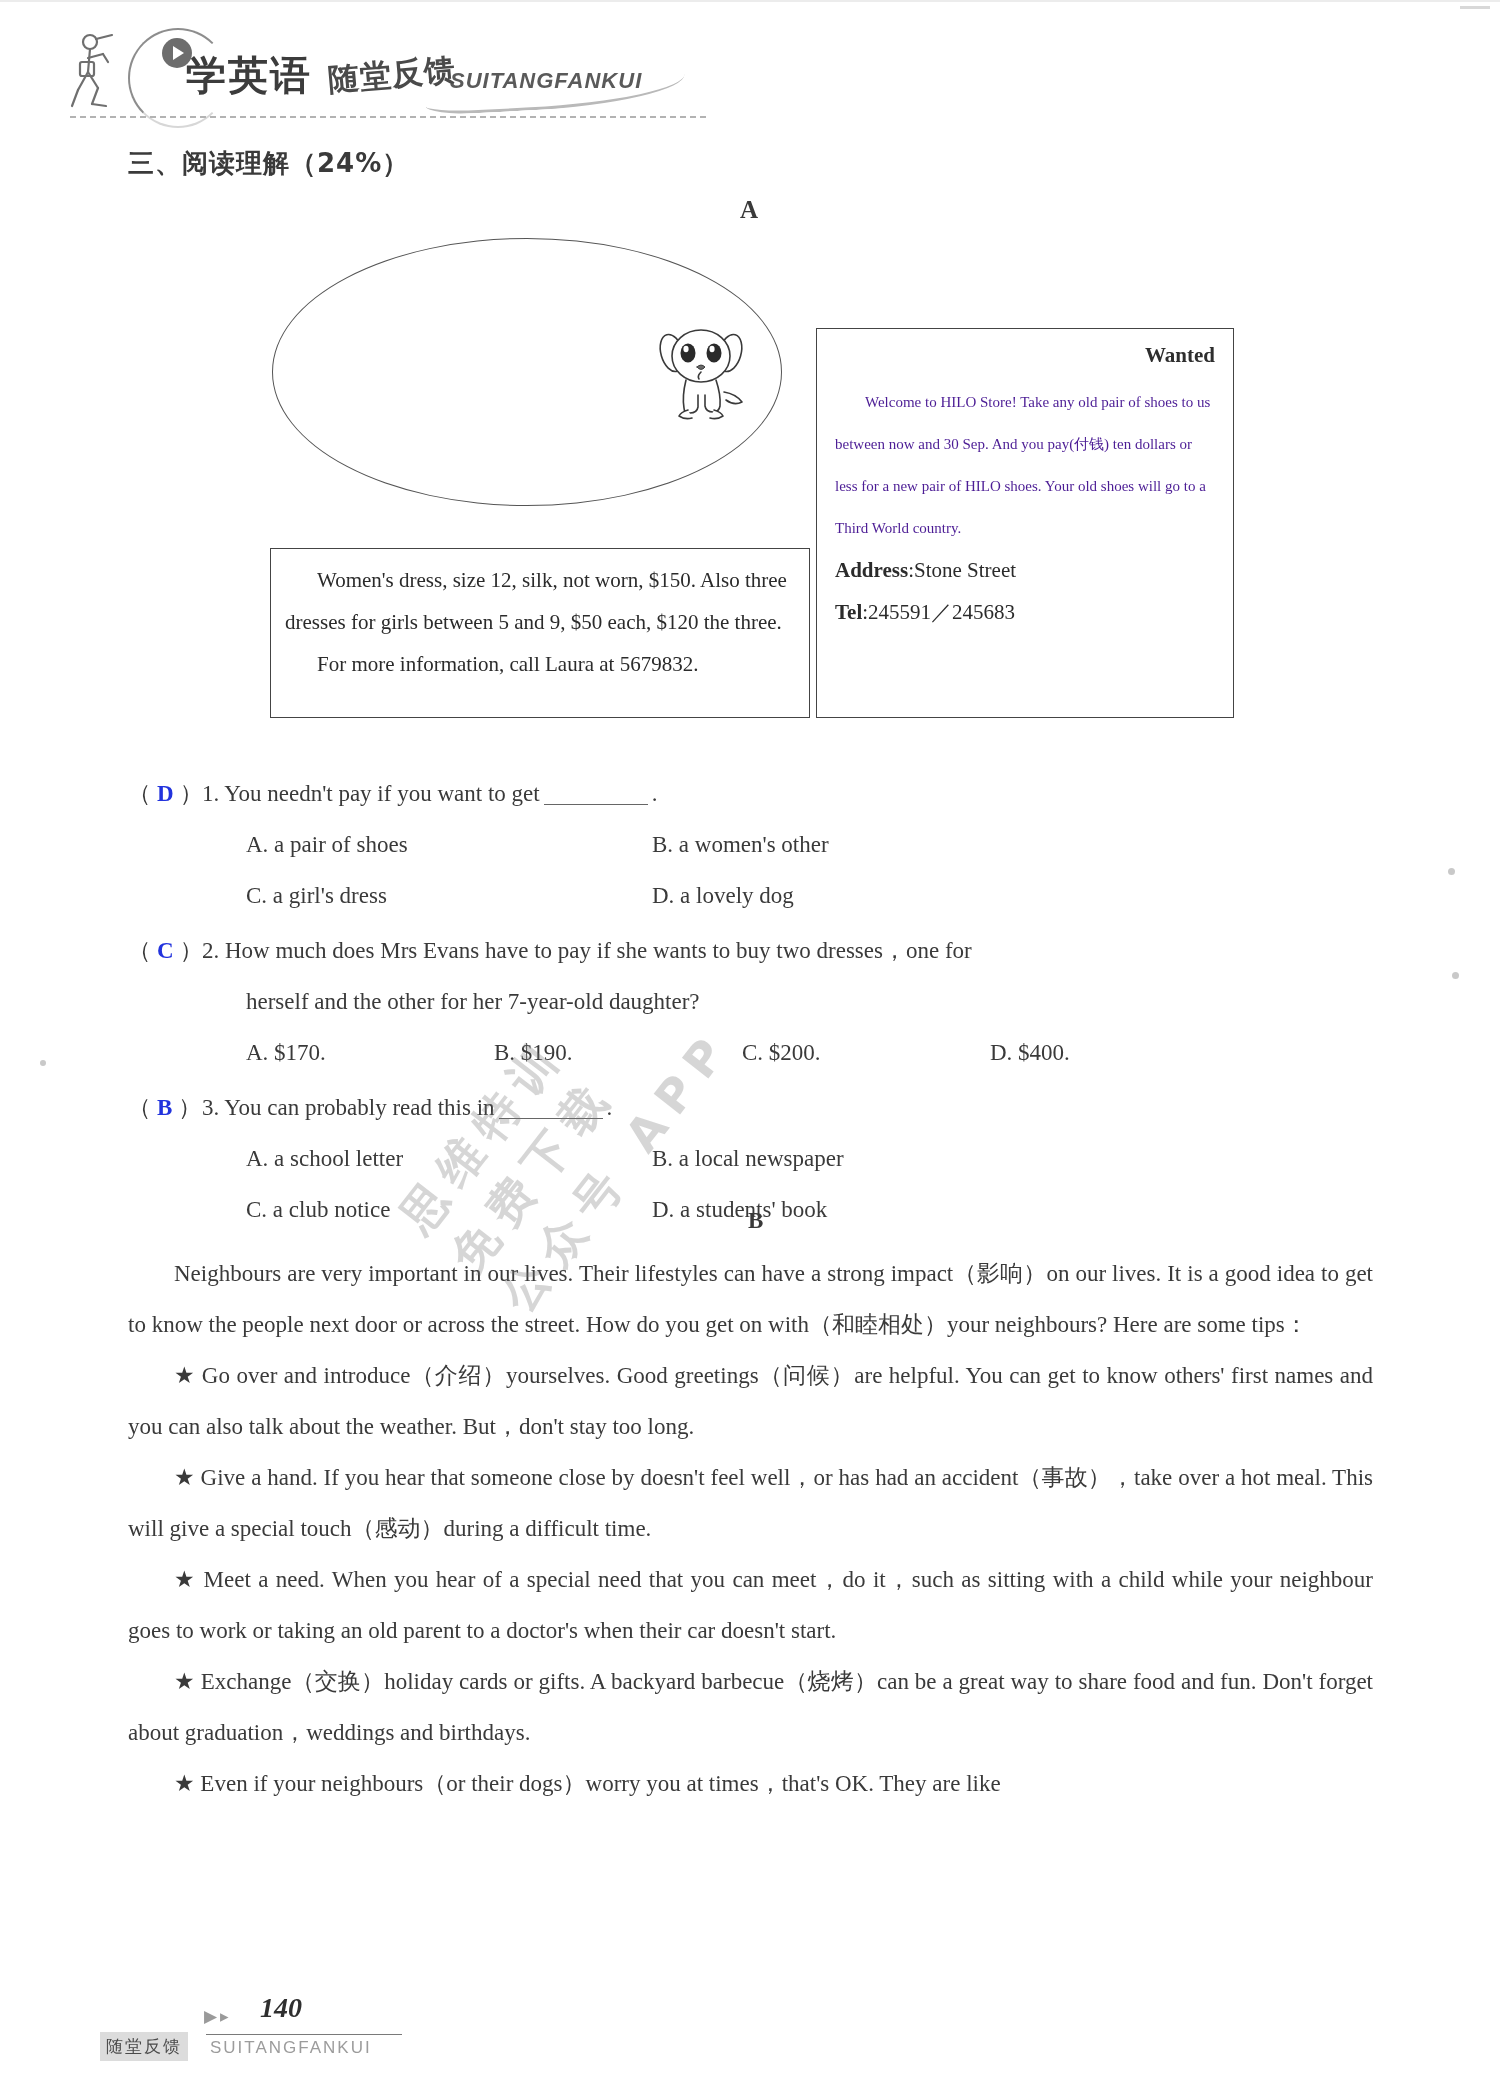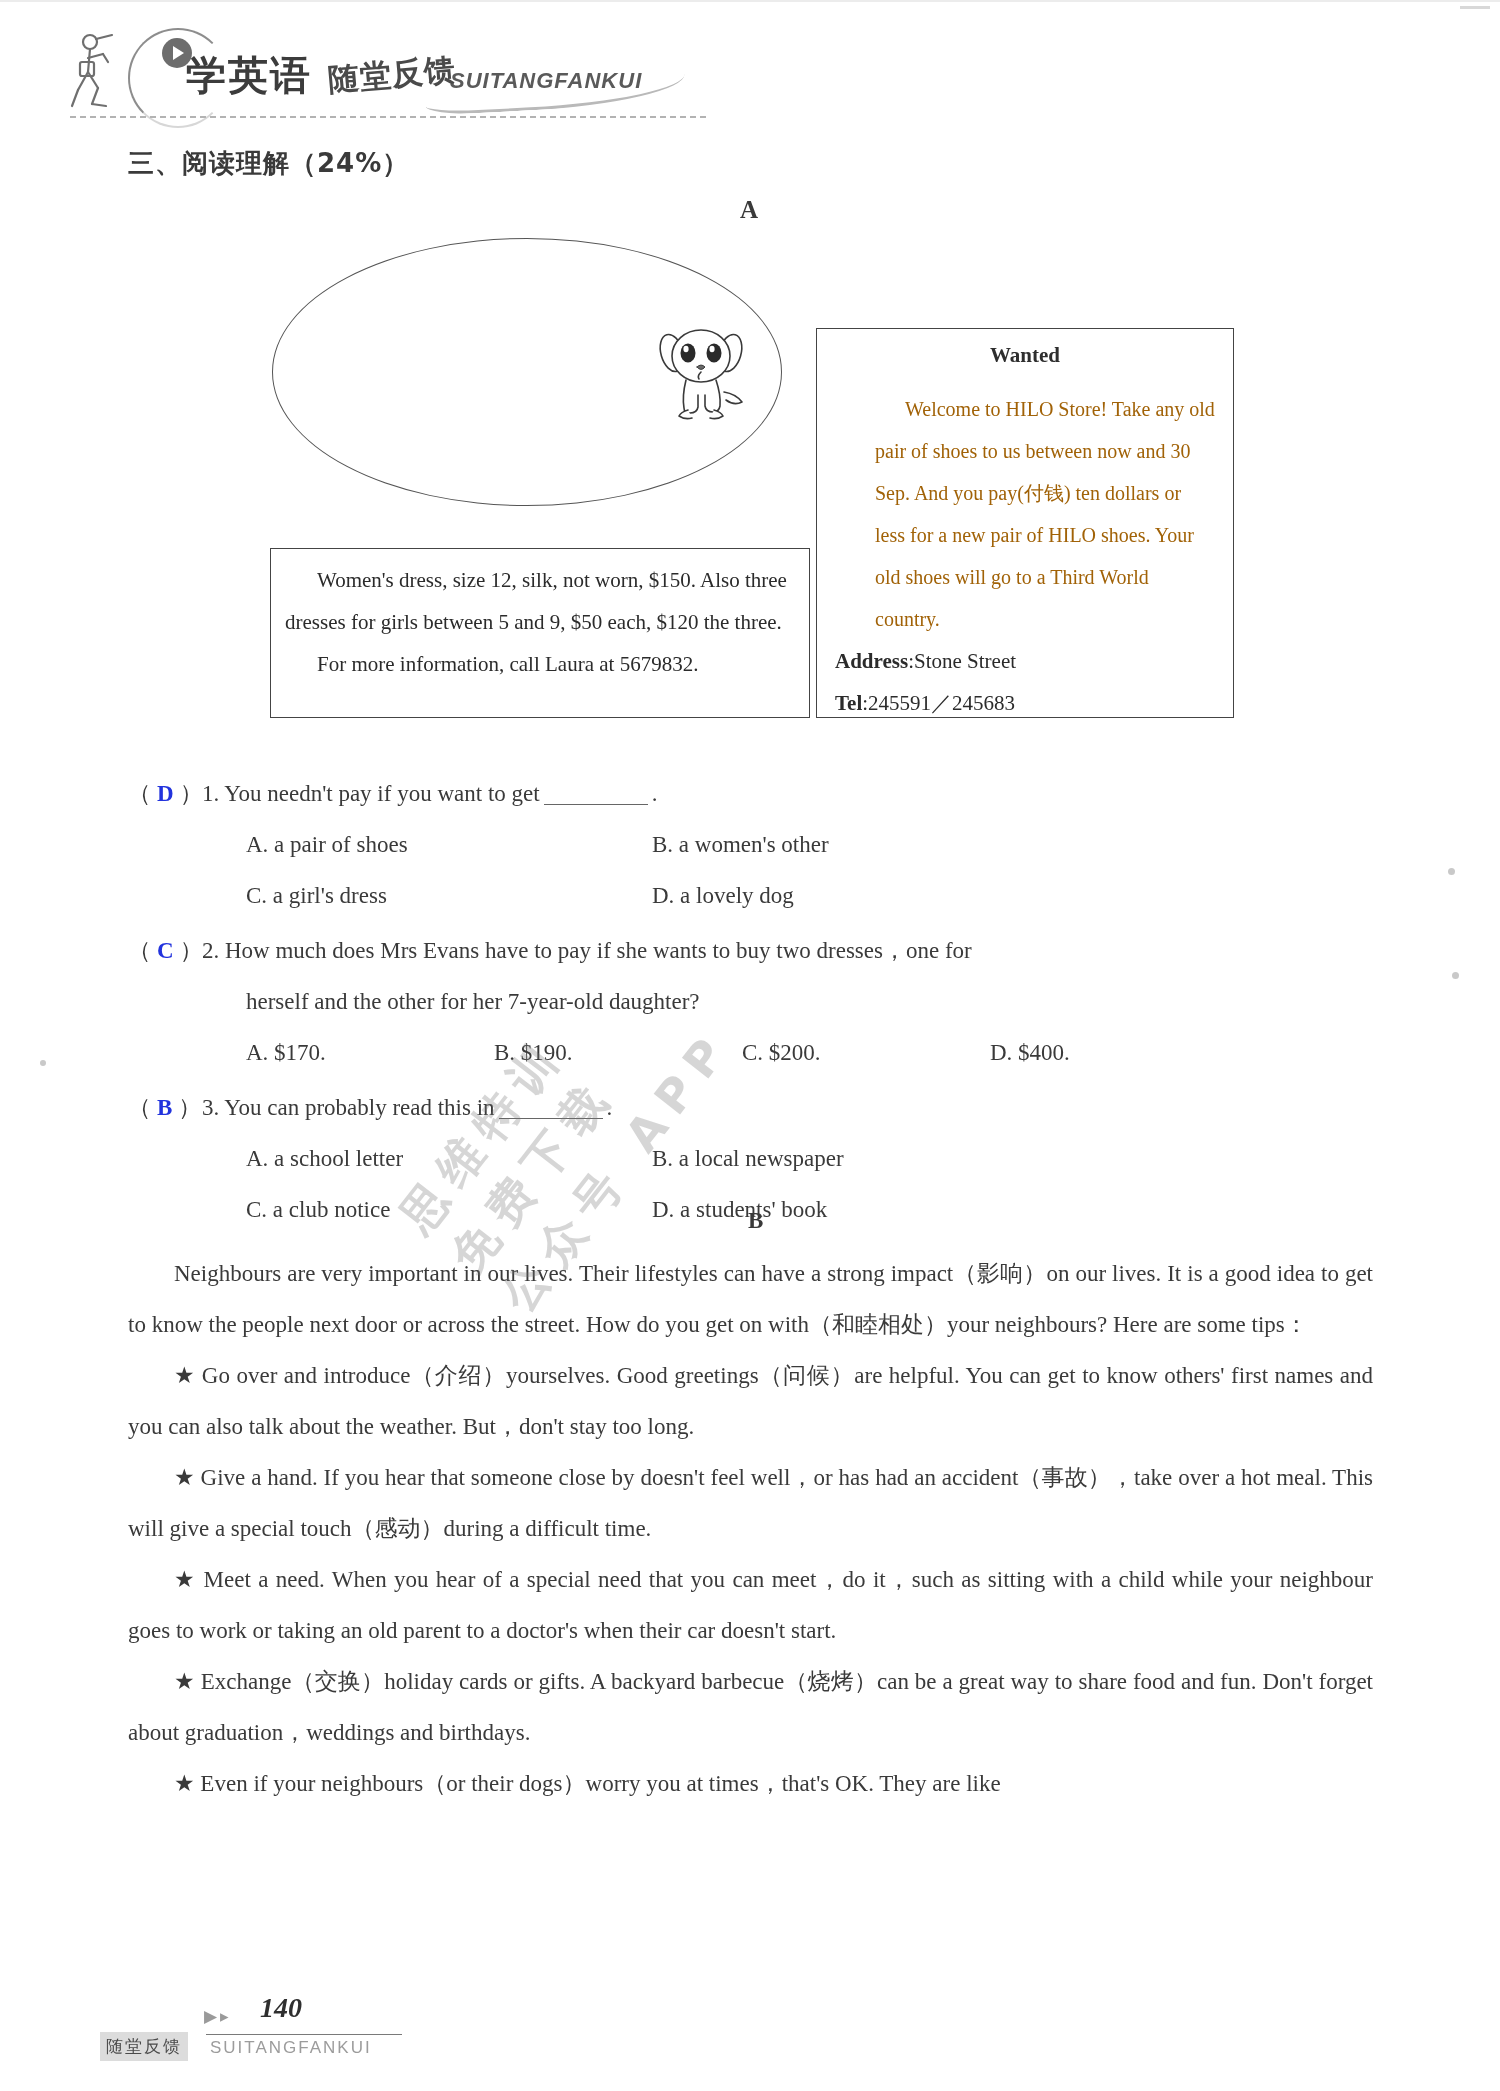--- a/index.html
+++ b/index.html
@@ -170,31 +170,30 @@
     position: absolute;
     left: 816px;
     top: 328px;
     width: 418px;
     height: 390px;
     border: 1.6px solid #444;
     box-sizing: border-box;
     padding: 14px 18px 10px 18px;
   }
   #ad-wanted .w-title {
-    text-align: center;
+    text-align: right;
     font-weight: bold;
     font-size: 21px;
-    margin-bottom: 20px;
+    margin-bottom: 13px;
   }
   #ad-wanted .w-body {
-    font-size: 20px;
+    font-size: 15px;
     line-height: 42px;
     text-indent: 30px;
-    color: #a16207;
-    margin-left: 40px;
+    color: #4c1d95;
   }
   #ad-wanted .w-line {
     font-size: 21px;
     line-height: 42px;
     color: #2b2b2b;
   }
   #ad-wanted .w-line b { font-weight: bold; }
 
   
   #ad-dress {

